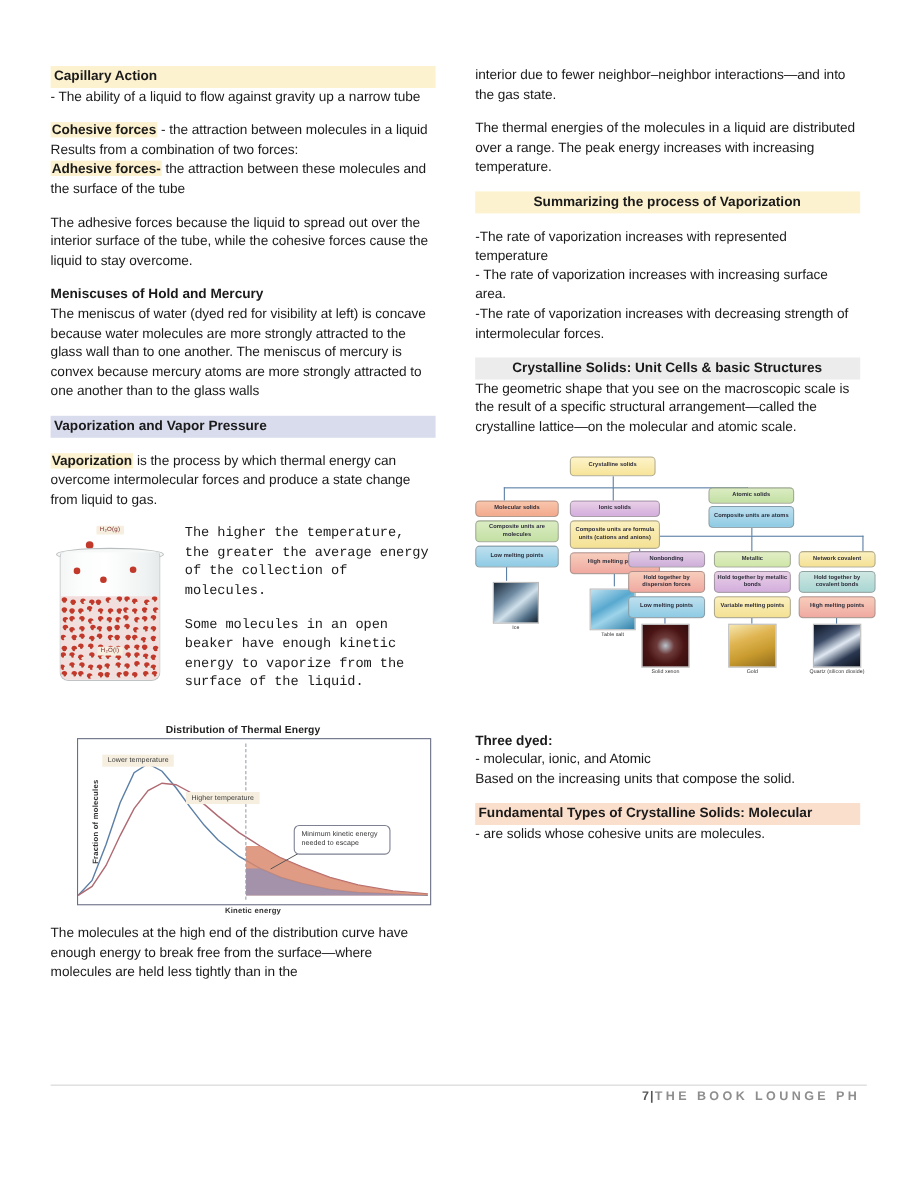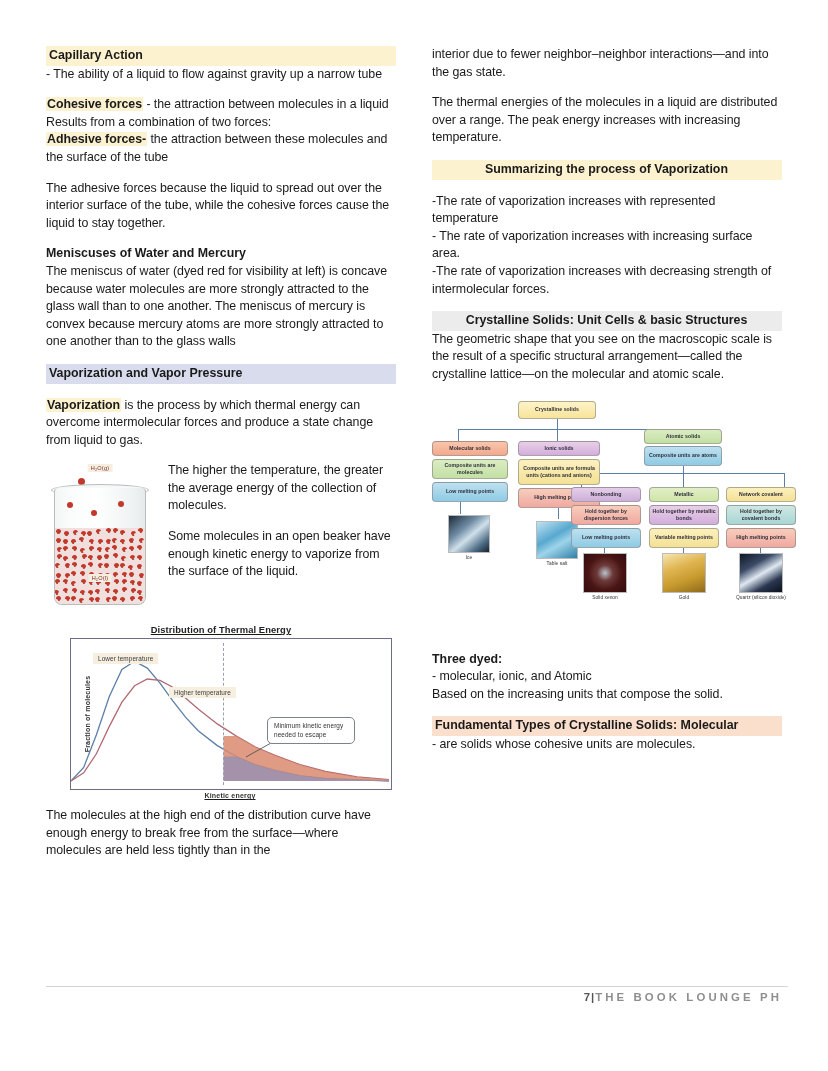--- a/index.html
+++ b/index.html
@@ -11,21 +11,21 @@
     position:relative;
     overflow:hidden;
   }
   .page{
     position:absolute;
     left:0;top:0;width:828px;height:1071px;
     background:#ffffff;
   }
   .cols{
     position:absolute;
-    left:46px;top:46px;
+    left:46px;top:60px;
     width:742px;
     display:flex;
     gap:36px;
   }
   .col{width:350px;}
   p, .para{
     font-size:12.4px;
     line-height:17.6px;
     margin:0 0 13px 0;
     letter-spacing:-0.05px;
@@ -76,24 +76,24 @@
   .mol{position:absolute;border-radius:50%;}
   .mol.o{background:#c0392b;}
   .mol.h{background:#e8e4e0;}
   .gasmol{position:absolute;border-radius:50%;background:#c0392b;}
   .liq-label{
     position:absolute;left:50%;transform:translateX(-50%);bottom:22px;
     font-size:5.6px;background:#f6efe0;color:#7a2b2b;padding:1px 3px;
     border-radius:1px;letter-spacing:.2px;z-index:5;
   }
   .beaker-text{flex:1;}
-  .beaker-text p{margin-bottom:13px;}
+  .beaker-text p{margin-bottom:13px;font-family:Liberation Mono, monospace;}
 
   
-  .chart-wrap{margin-top:14px;margin-bottom:8px;text-decoration:underline;}
+  .chart-wrap{margin-top:14px;margin-bottom:8px;}
   .chart-title{
     text-align:center;font-weight:bold;font-size:9.4px;color:#222;
     margin-bottom:3px;letter-spacing:.1px;
   }
   .chart-box{
     position:relative;width:320px;height:150px;
     border:1.2px solid #6b6f86;
     background:#fff;
     margin-left:24px;
   }
@@ -185,23 +185,23 @@
 
     <div class="col">
 
       <div class="hl hl-cream">Capillary Action</div>
       <p>- The ability of a liquid to flow against gravity up a narrow tube</p>
 
       <p class="tight"><span class="inline-hl">Cohesive forces</span><span> - the attraction between molecules in a liquid</span></p>
       <p class="tight">Results from a combination of two forces:</p>
       <p><span class="inline-hl">Adhesive forces-</span><span> the attraction between these molecules and the surface of the tube</span></p>
 
-      <p>The adhesive forces because the liquid to spread out over the interior surface of the tube, while the cohesive forces cause the liquid to stay together.</p>
-
-      <div class="bold-head">Meniscuses of Water and Mercury</div>
+      <p>The adhesive forces because the liquid to spread out over the interior surface of the tube, while the cohesive forces cause the liquid to stay overcome.</p>
+
+      <div class="bold-head">Meniscuses of Hold and Mercury</div>
       <p>The meniscus of water (dyed red for visibility at left) is concave because water molecules are more strongly attracted to the glass wall than to one another. The meniscus of mercury is convex because mercury atoms are more strongly attracted to one another than to the glass walls</p>
 
       <div class="hl hl-lav">Vaporization and Vapor Pressure</div>
       <p style="margin-top:13px;"><span class="inline-hl">Vaporization</span><span> is the process by which thermal energy can overcome intermolecular forces and produce a state change from liquid to gas.</span></p>
 
       <div class="beaker-row">
         <div class="beaker-fig">
           <div class="beaker-gaslabel">H₂O(g)</div>
           <div class="gasmol" style="left:32px;top:16px;width:7px;height:7px;"></div>
           <div class="gasmol" style="left:62px;top:28px;width:6px;height:6px;"></div>

